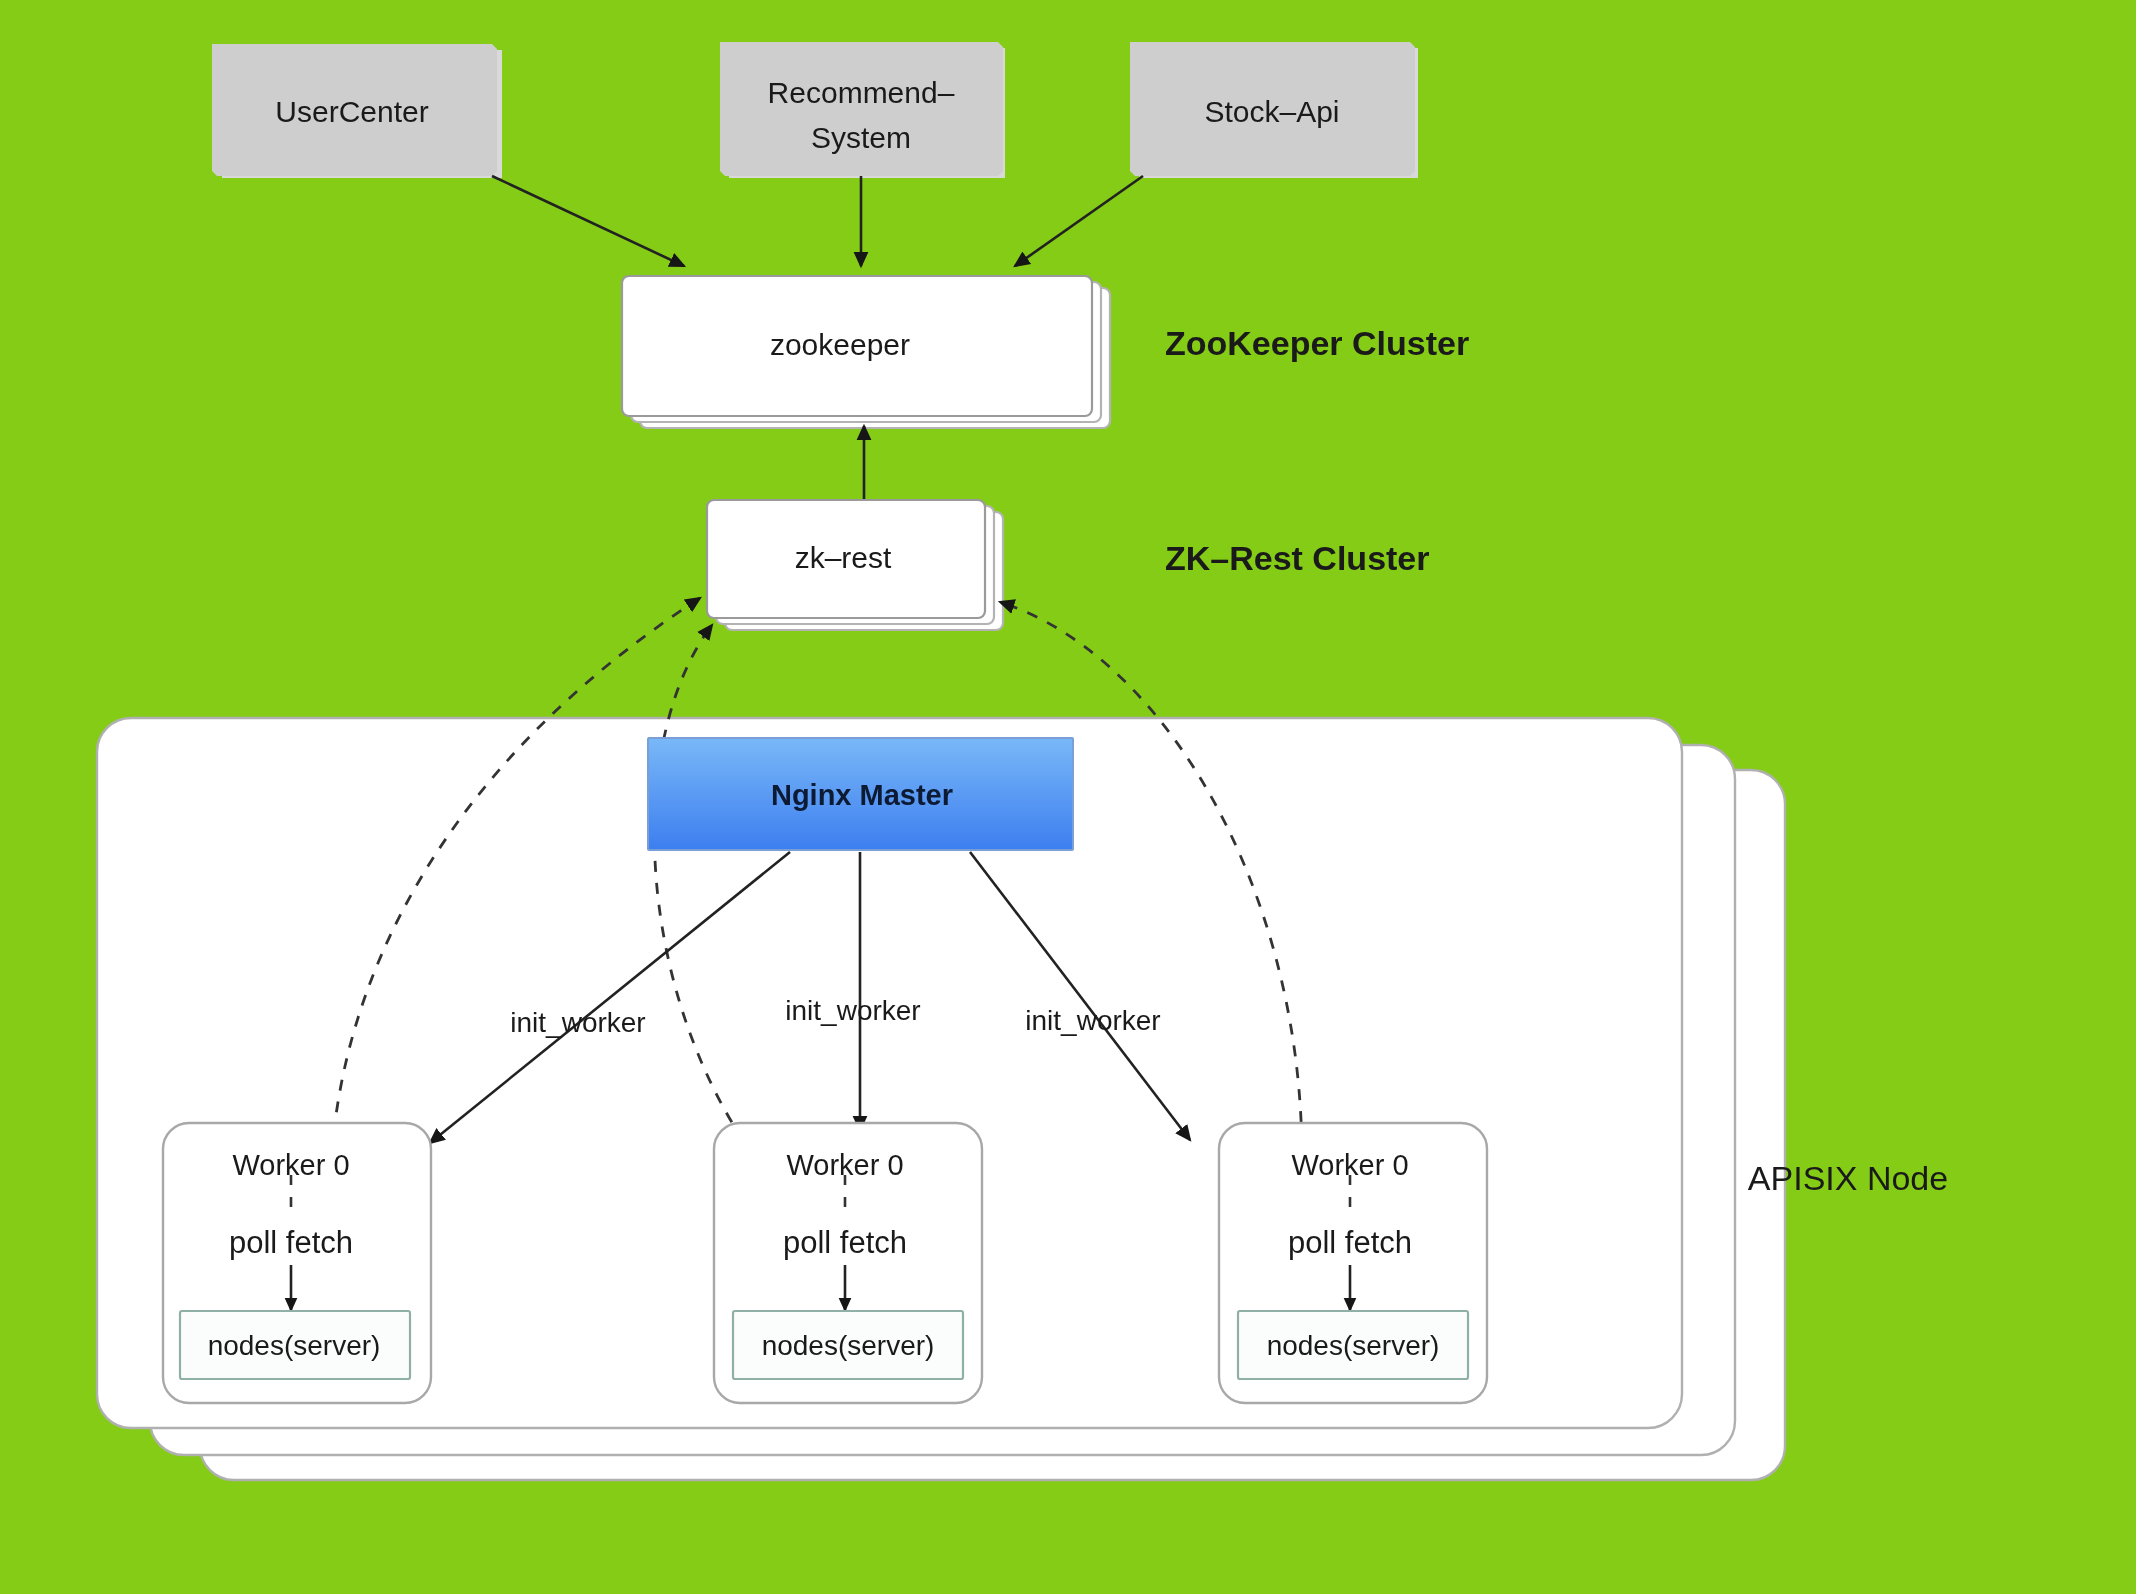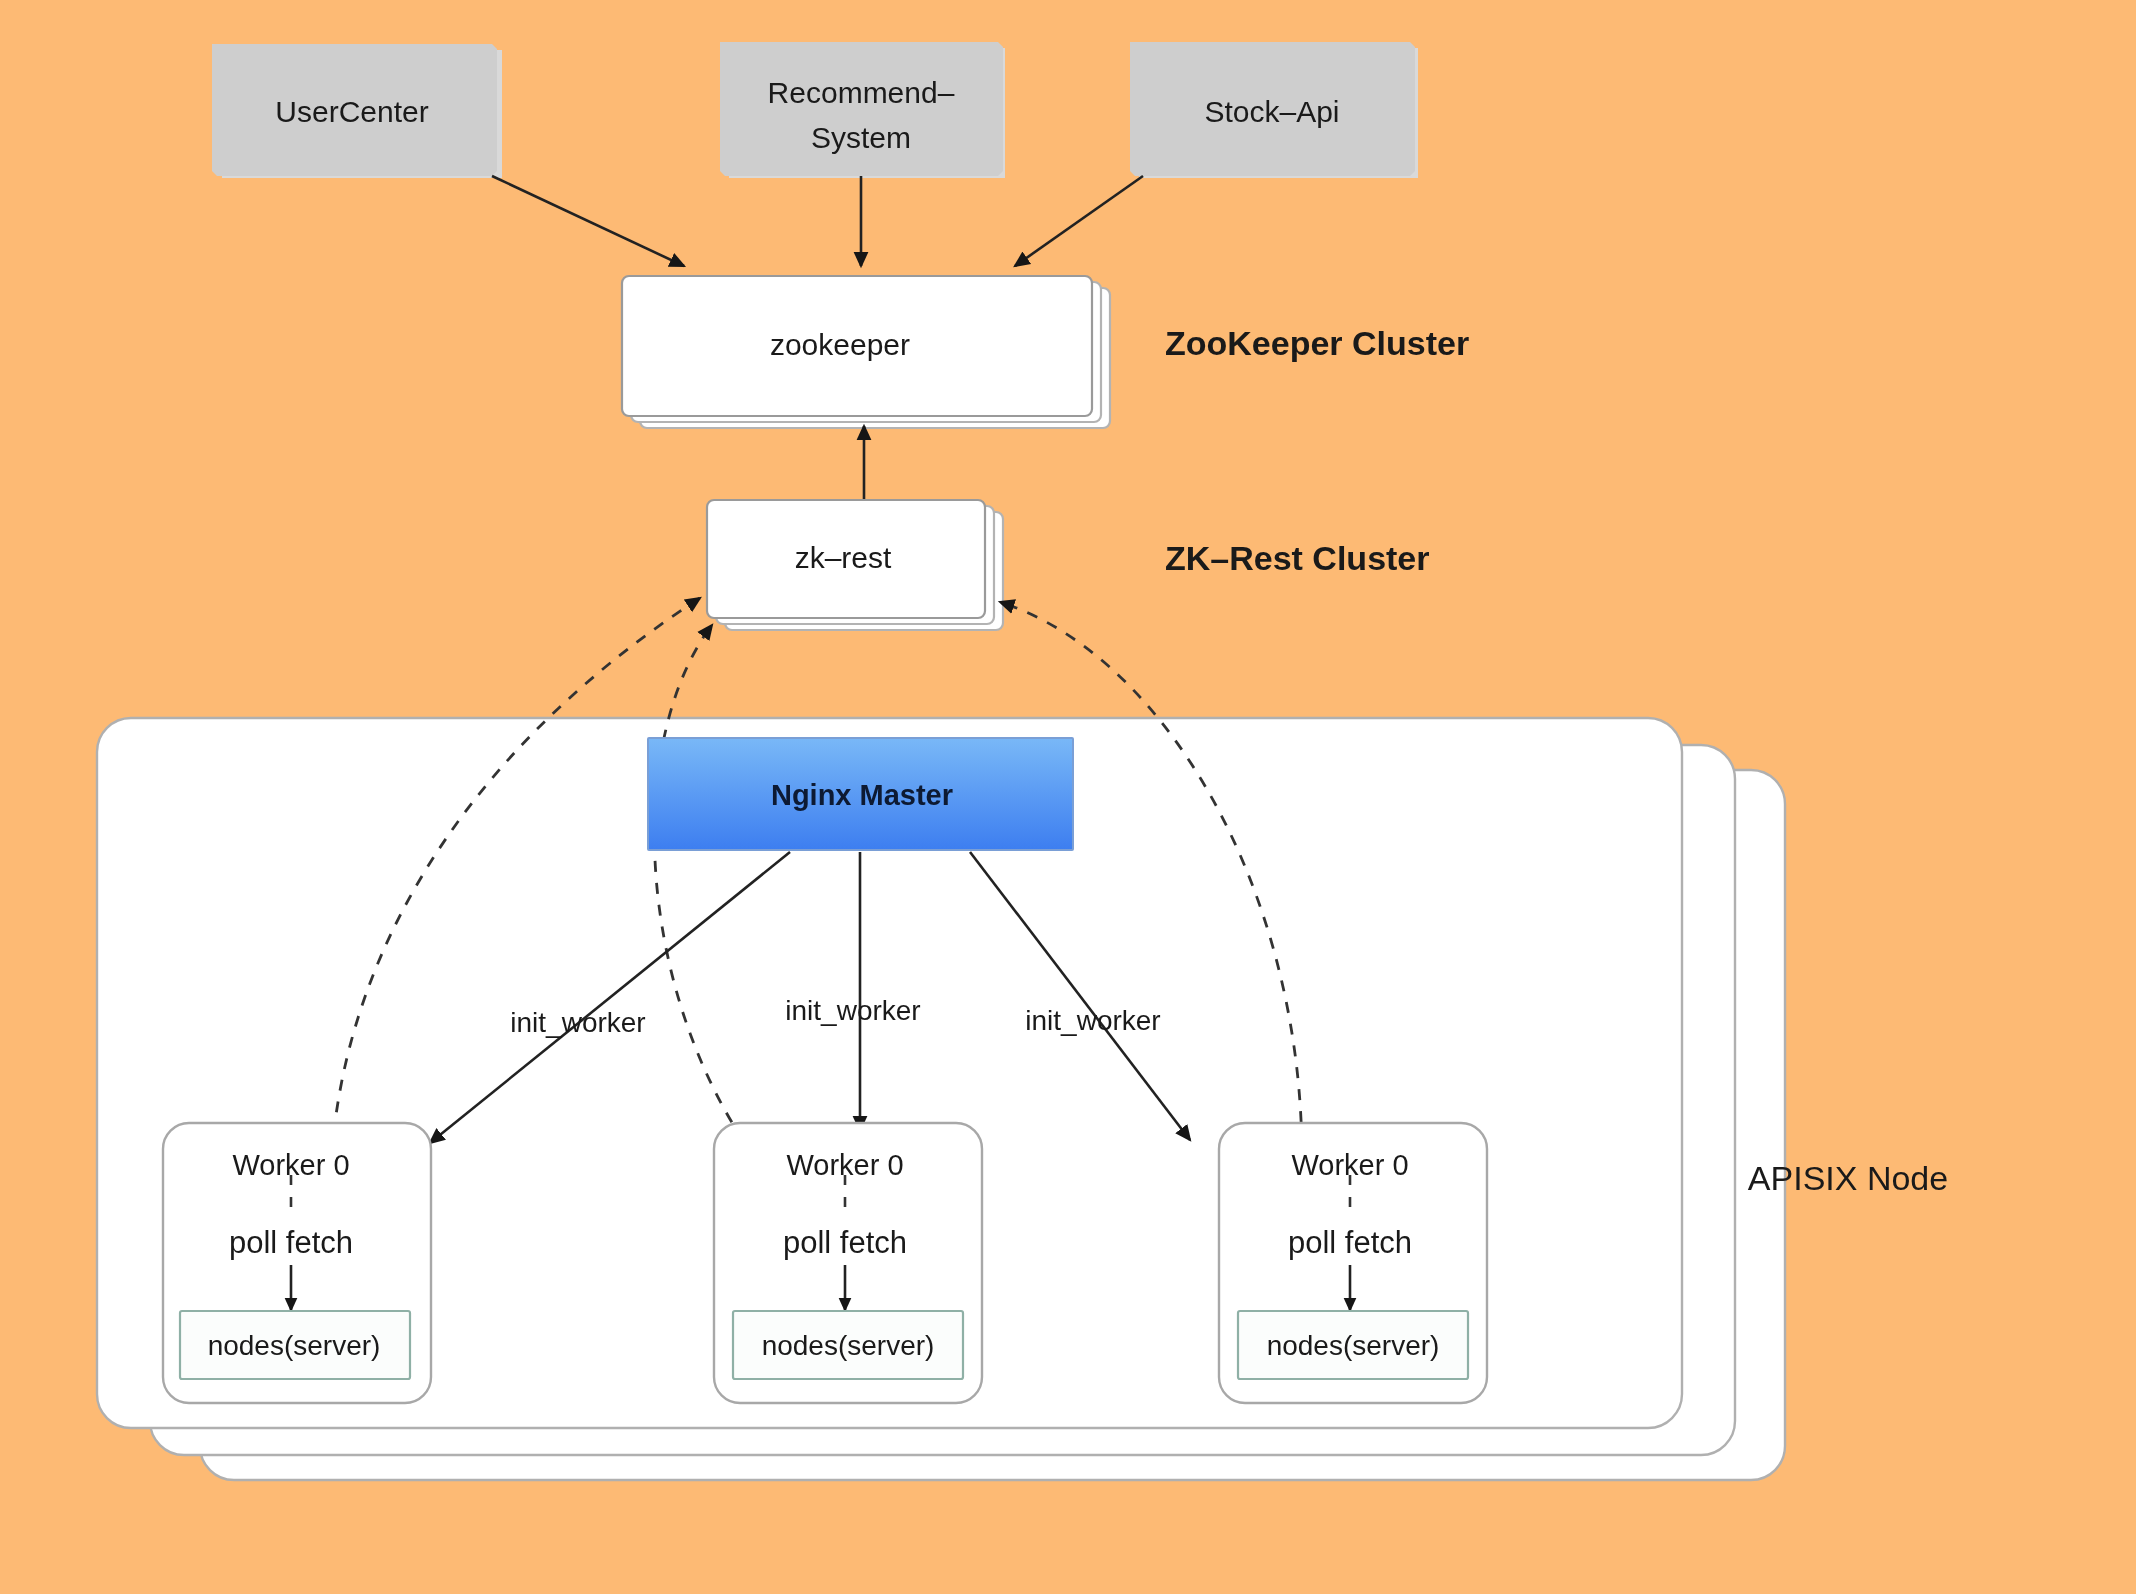--- a/index.html
+++ b/index.html
@@ -7,21 +7,21 @@
     padding: 0;
     background: #ffffff;
   }
   body {
     font-family: "Liberation Sans", sans-serif;
   }
   #canvas {
     position: relative;
     width: 2136px;
     height: 1594px;
-    background: #fdba74;
+    background: #84cc16;
     overflow: hidden;
   }
   svg.layer {
     position: absolute;
     top: 0;
     left: 0;
     width: 2136px;
     height: 1594px;
   }
   .node-text {

